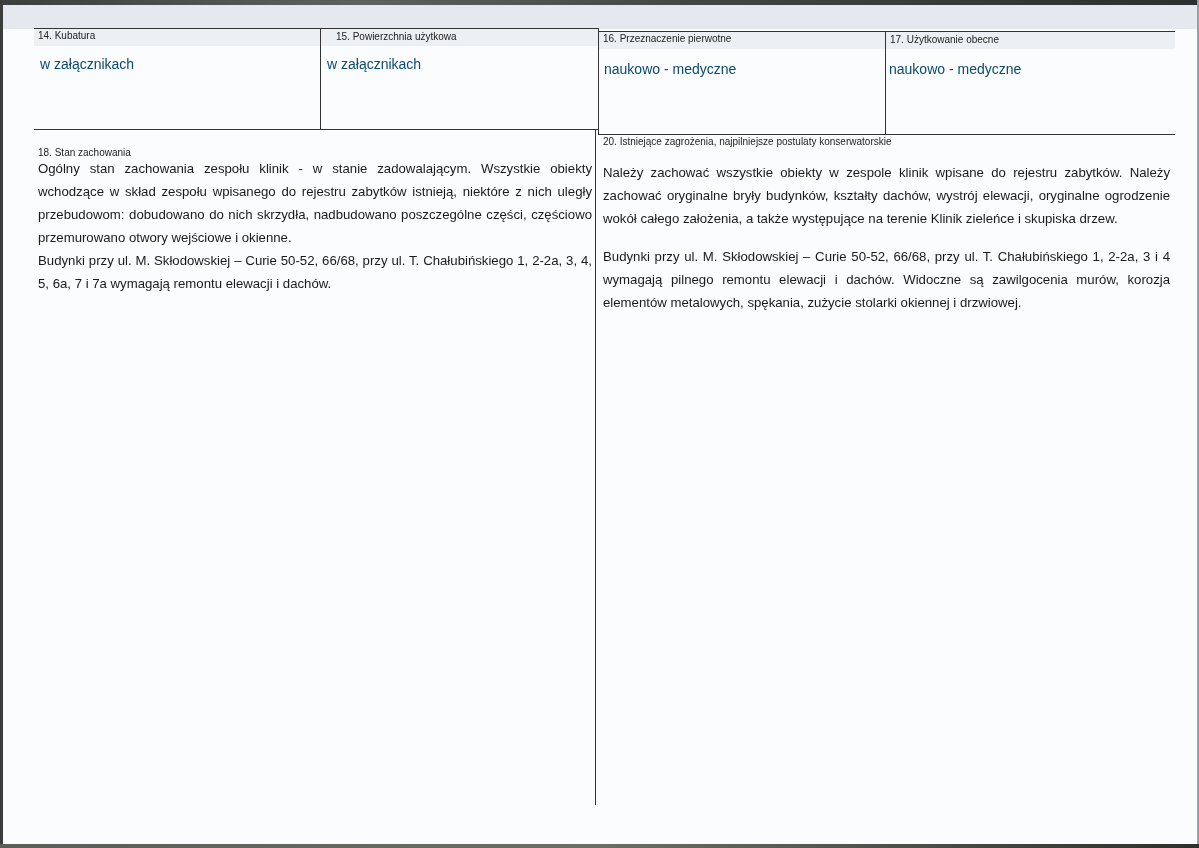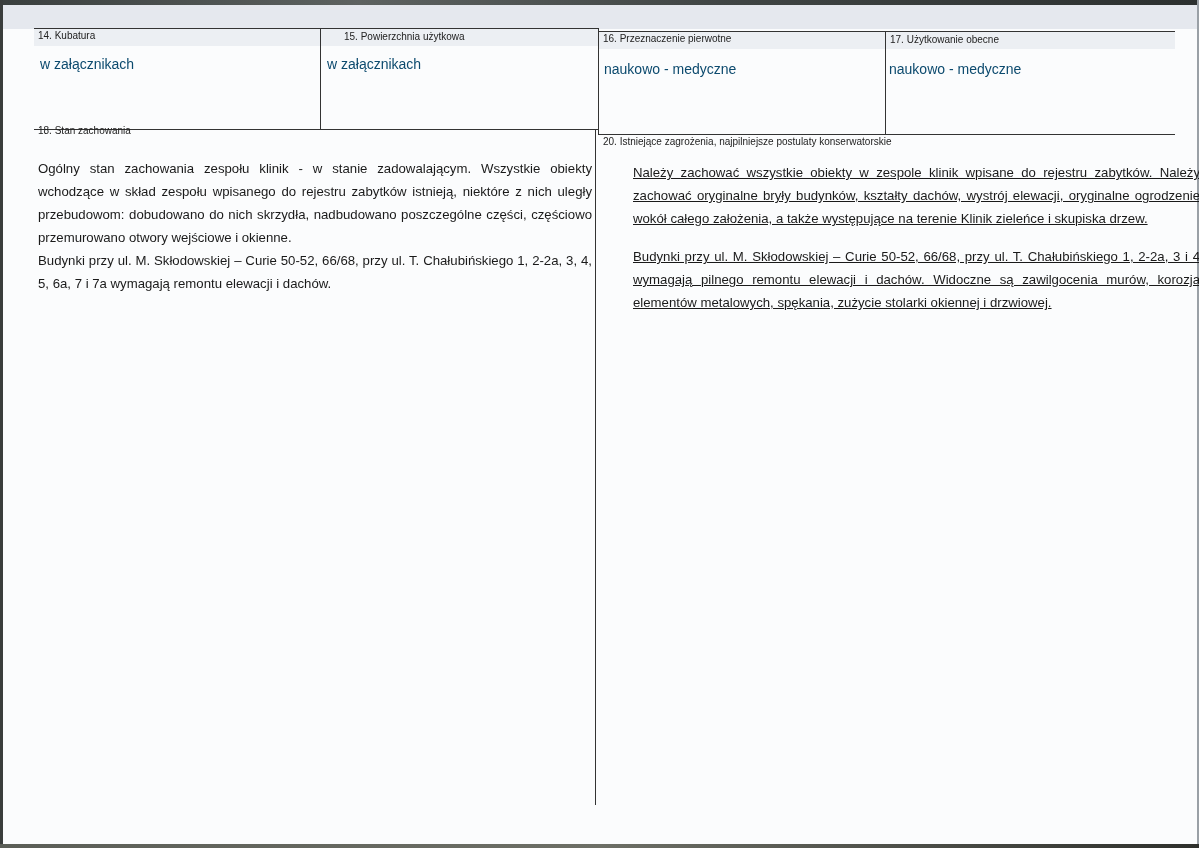--- a/index.html
+++ b/index.html
@@ -62,32 +62,32 @@
 <div class="vline" style="left:320px; top:28px; height:102px;"></div>
 <div class="vline" style="left:598px; top:28px; height:106px;"></div>
 <div class="vline" style="left:885px; top:31px; height:103px;"></div>
 <div class="hline" style="left:34px; top:129px; width:565px;"></div>
 <div class="hline" style="left:598px; top:134px; width:577px;"></div>
 <div class="vline" style="left:595px; top:129px; height:676px;"></div>
 
 <div class="label" style="left:38px; top:30px;">14. Kubatura</div>
 <div class="value" style="left:40px; top:56px;">w załącznikach</div>
 
-<div class="label" style="left:344px; top:31px;">15. Powierzchnia użytkowa</div>
+<div class="label" style="left:336px; top:31px;">15. Powierzchnia użytkowa</div>
 <div class="value" style="left:327px; top:56px;">w załącznikach</div>
 
 <div class="label" style="left:603px; top:33px;">16. Przeznaczenie pierwotne</div>
 <div class="value" style="left:604px; top:61px;">naukowo - medyczne</div>
 
 <div class="label" style="left:890px; top:34px;">17. Użytkowanie obecne</div>
 <div class="value" style="left:889px; top:61px;">naukowo - medyczne</div>
 
-<div class="label" style="left:38px; top:125px;">18. Stan zachowania</div>
+<div class="label" style="left:38px; top:147px;">18. Stan zachowania</div>
 <div class="para" style="left:38px; top:157px; width:554px;">
   <p>Ogólny stan zachowania zespołu klinik - w stanie zadowalającym. Wszystkie obiekty wchodzące w skład zespołu wpisanego do rejestru zabytków istnieją, niektóre z nich uległy  przebudowom: dobudowano do nich skrzydła, nadbudowano poszczególne części, częściowo przemurowano otwory wejściowe i okienne.</p>
   <p>Budynki przy ul. M. Skłodowskiej – Curie 50-52, 66/68, przy ul. T. Chałubińskiego 1, 2-2a, 3, 4, 5, 6a, 7 i 7a wymagają remontu elewacji i dachów.</p>
 </div>
 
 <div class="label" style="left:603px; top:136px;">20. Istniejące zagrożenia, najpilniejsze postulaty konserwatorskie</div>
-<div class="para" style="left:633px; top:161px; width:567px;text-decoration:underline;">
+<div class="para" style="left:603px; top:161px; width:567px;">
   <p>Należy zachować wszystkie obiekty w zespole klinik wpisane do rejestru zabytków. Należy zachować oryginalne bryły budynków, kształty dachów, wystrój elewacji, oryginalne ogrodzenie wokół całego założenia, a także występujące na terenie Klinik zieleńce i skupiska drzew.</p>
   <p class="gap">Budynki przy ul. M. Skłodowskiej – Curie 50-52, 66/68, przy ul. T. Chałubińskiego 1, 2-2a, 3 i 4 wymagają pilnego remontu elewacji i dachów. Widoczne są zawilgocenia murów, korozja elementów metalowych, spękania, zużycie stolarki okiennej i drzwiowej.</p>
 </div>
 
 </body></html>

